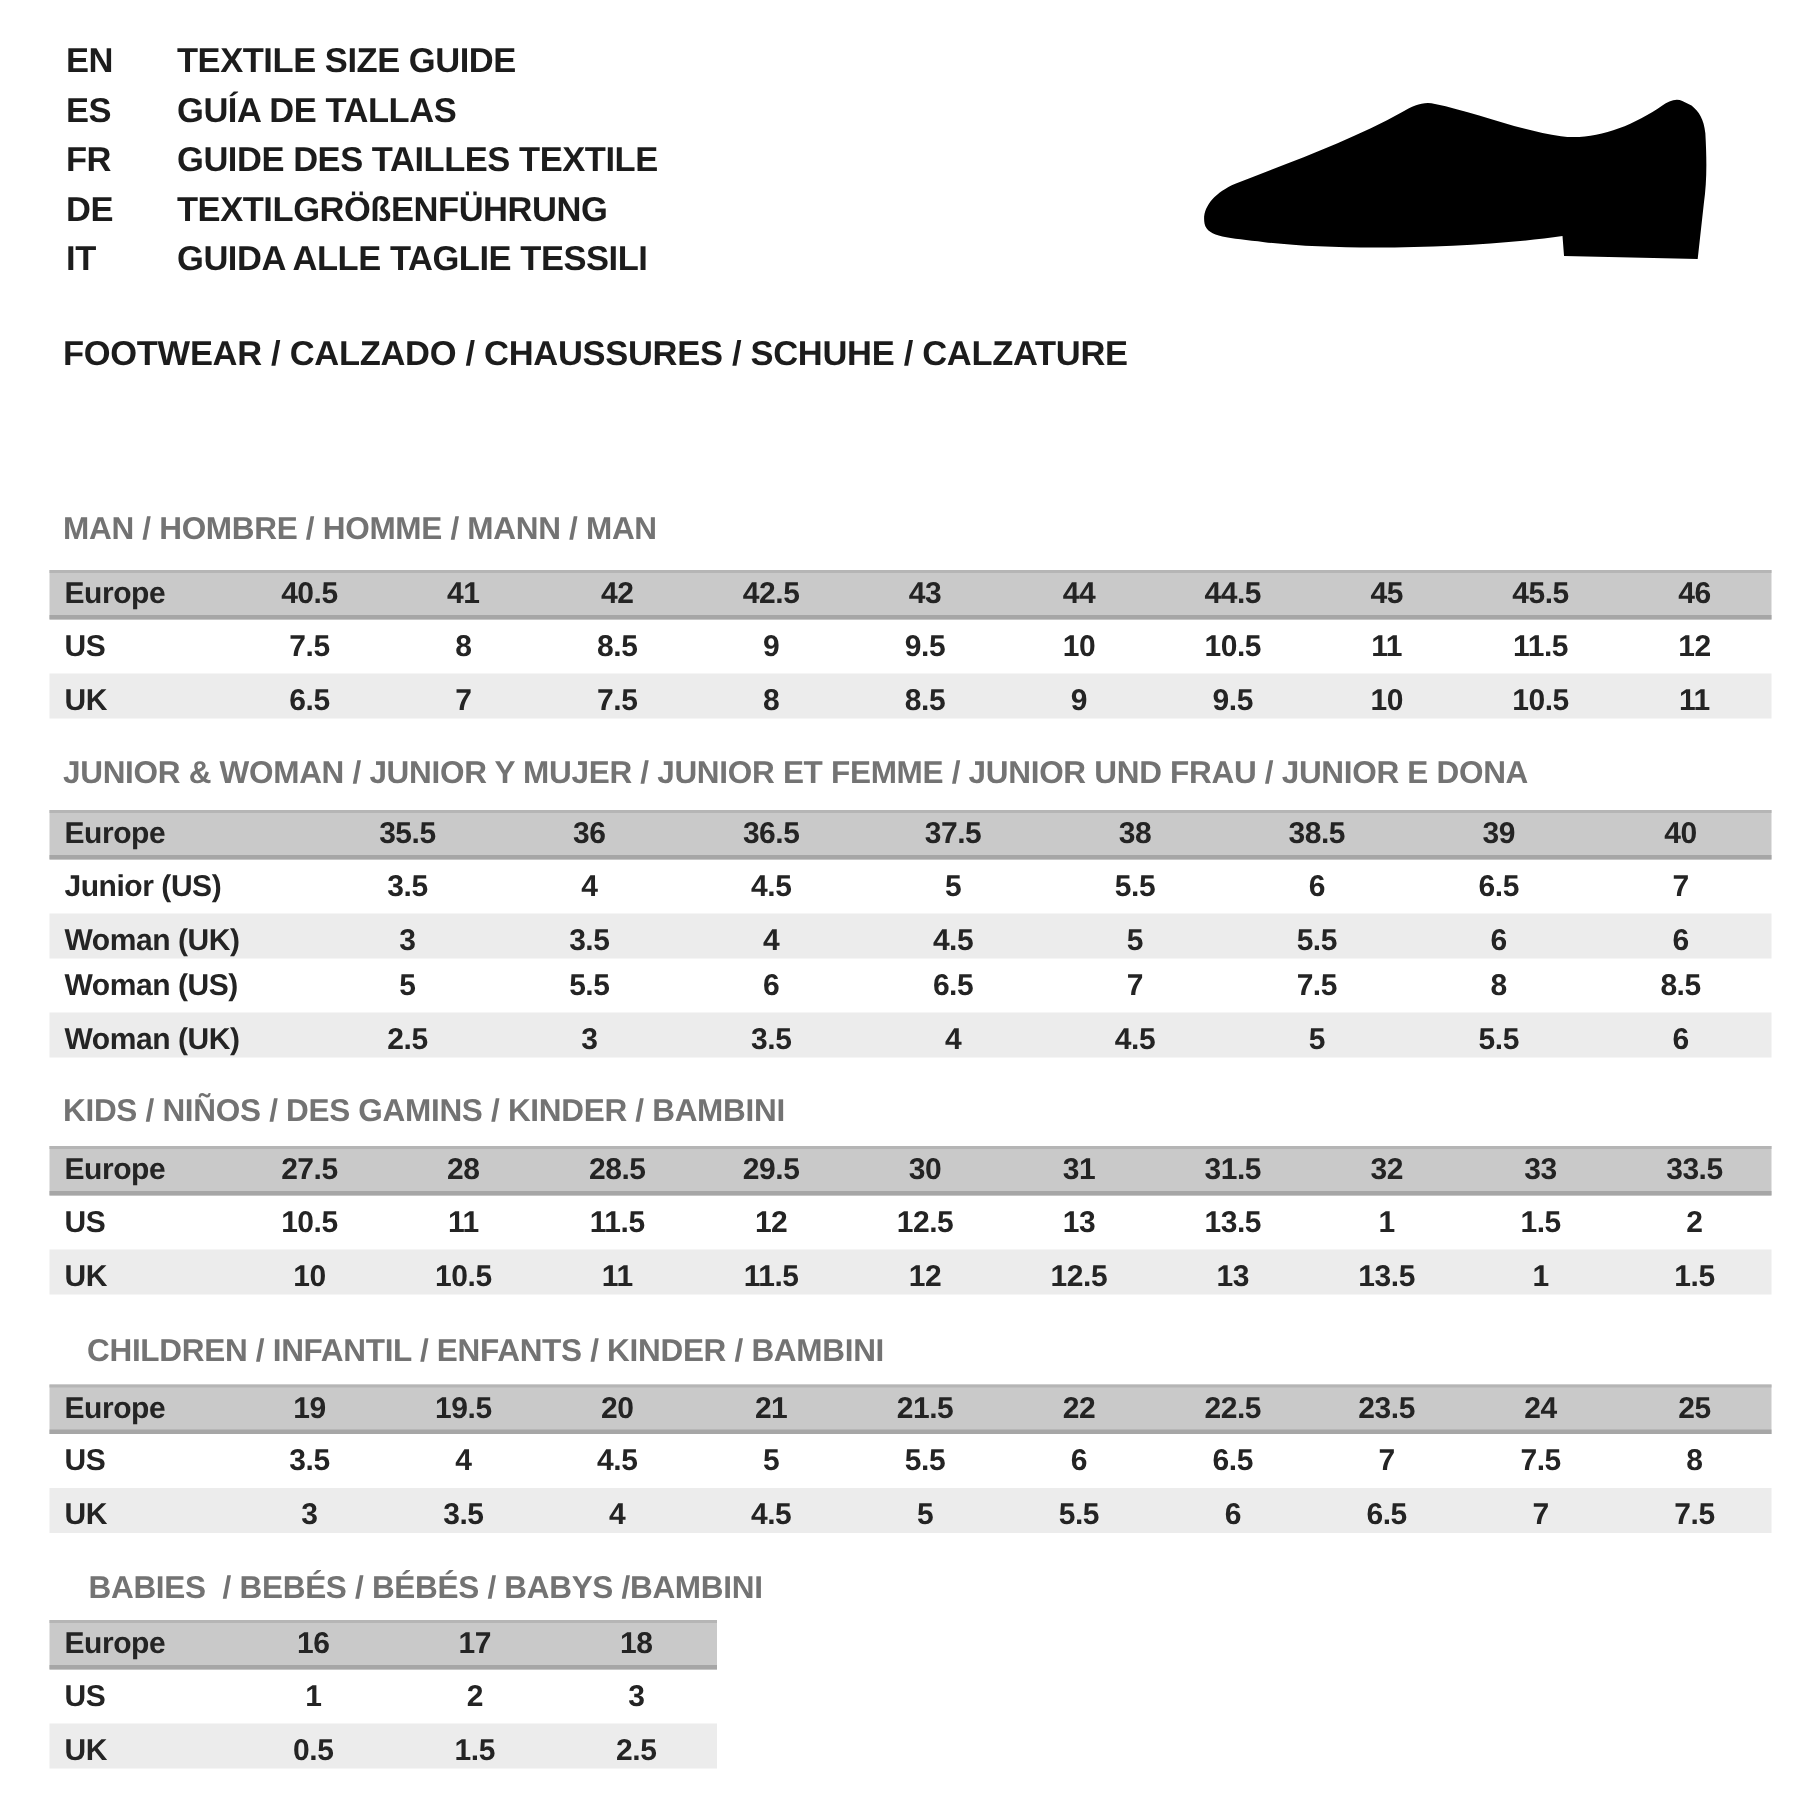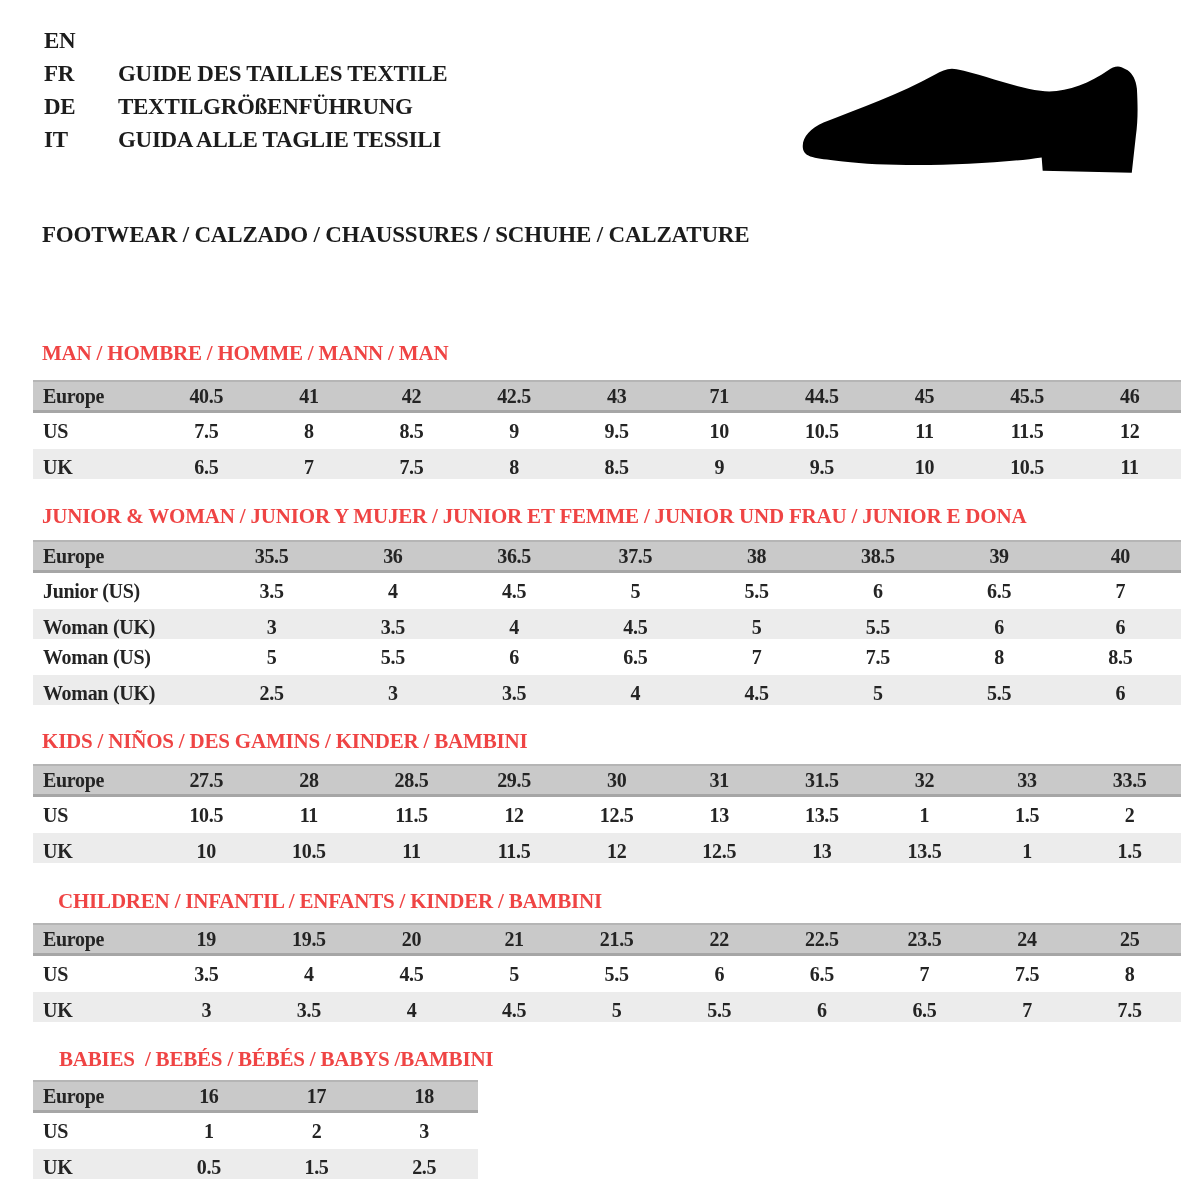--- a/index.html
+++ b/index.html
@@ -1,35 +1,35 @@
 <!DOCTYPE html>
 <html><head>
 <meta charset="utf-8">
 <style>
   html,body{margin:0;padding:0;background:#ffffff;}
   .page{
     position:relative;width:1200px;height:1200px;background:#ffffff;
-    font-family:Liberation Serif, serif;color:#1c1c1c;overflow:hidden;
+    font-family:Liberation Sans, sans-serif;color:#1c1c1c;overflow:hidden;
   }
   
   .lang-block{position:absolute;left:44px;top:24px;}
   .lang-row{display:flex;height:33px;align-items:center;}
   .lang-code{width:74px;font-size:23px;font-weight:700;letter-spacing:-0.3px;}
   .lang-title{font-size:23px;font-weight:700;letter-spacing:-0.3px;white-space:pre;}
   
   .shoe{position:absolute;left:801px;top:64px;width:340px;height:112px;}
   
   .category-line{
     position:absolute;left:42px;top:222px;font-size:23px;font-weight:700;
     letter-spacing:-0.2px;white-space:pre;
   }
   
   .sec-title{
     position:absolute;left:42px;margin:0;font-size:21px;font-weight:700;
-    letter-spacing:-0.2px;white-space:pre;color:#ef4444;
+    letter-spacing:-0.2px;white-space:pre;color:#737373;
   }
   
   .size-table{position:absolute;left:33px;width:1148px;display:flex;flex-direction:column;gap:3px;}
   .trow{display:flex;align-items:center;height:30px;font-size:20px;font-weight:700;letter-spacing:-0.3px;color:#242424;}
   .thead{height:28px;background:#c9c9c9;border-top:2px solid #b5b5b5;border-bottom:3px solid #a6a6a6;}
   .talt{background:#ececec;align-items:flex-end;}
   .tlabel{width:122px;padding-left:10px;box-sizing:border-box;white-space:nowrap;}
   .tcell{flex:1;text-align:center;}
   .sec-man .sec-title{top:341px;}          .sec-man .size-table{top:380px;}
   .sec-junior-woman .sec-title{top:504px;} .sec-junior-woman .size-table{top:540px;}
@@ -39,20 +39,25 @@
   .sec-babies .sec-title{top:1047px;margin-left:17px;}      .sec-babies .size-table{top:1080px;width:445px;}
 </style>
 </head>
 <body>
 
 <div class="page">
 
   <div class="lang-block">
     <div class="lang-row">
       <span class="lang-code">EN</span>
+      <span class="lang-title">TEXTILE SIZE GUIDE</span>
+    </div>
+    <div class="lang-row">
+      <span class="lang-code">ES</span>
+      <span class="lang-title">GUÍA DE TALLAS</span>
     </div>
     <div class="lang-row">
       <span class="lang-code">FR</span>
       <span class="lang-title">GUIDE DES TAILLES TEXTILE</span>
     </div>
     <div class="lang-row">
       <span class="lang-code">DE</span>
       <span class="lang-title">TEXTILGRÖßENFÜHRUNG</span>
     </div>
     <div class="lang-row">
@@ -73,21 +78,21 @@
   <section class="size-section sec-man">
     <h2 class="sec-title">MAN / HOMBRE / HOMME / MANN / MAN</h2>
     <div class="size-table">
         <div class="trow thead">
           <span class="tlabel">Europe</span>
           <span class="tcell">40.5</span>
           <span class="tcell">41</span>
           <span class="tcell">42</span>
           <span class="tcell">42.5</span>
           <span class="tcell">43</span>
-          <span class="tcell">71</span>
+          <span class="tcell">44</span>
           <span class="tcell">44.5</span>
           <span class="tcell">45</span>
           <span class="tcell">45.5</span>
           <span class="tcell">46</span>
         </div>
         <div class="trow">
           <span class="tlabel">US</span>
           <span class="tcell">7.5</span>
           <span class="tcell">8</span>
           <span class="tcell">8.5</span>

